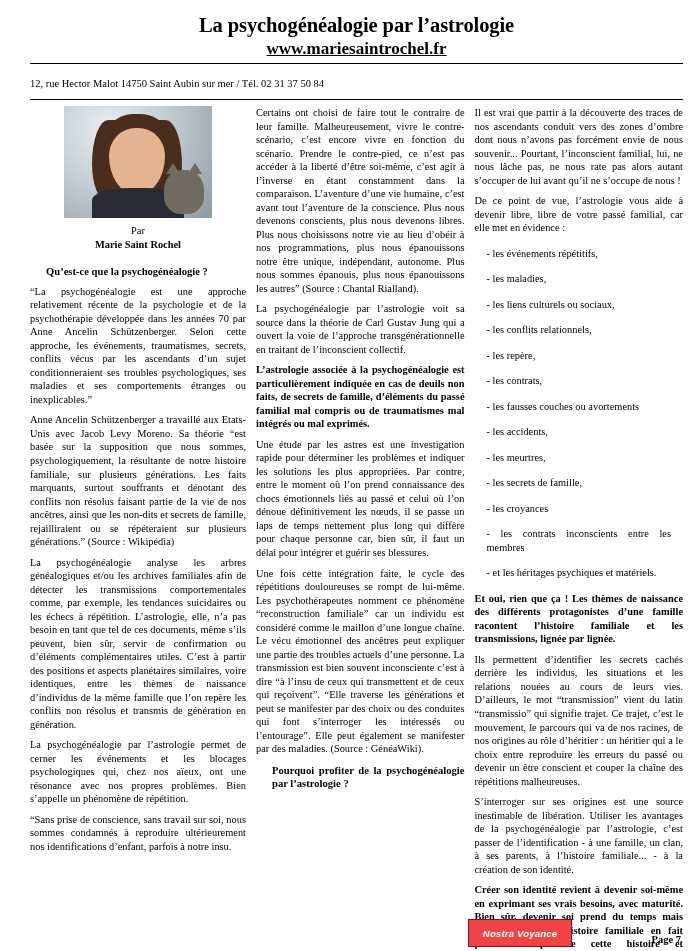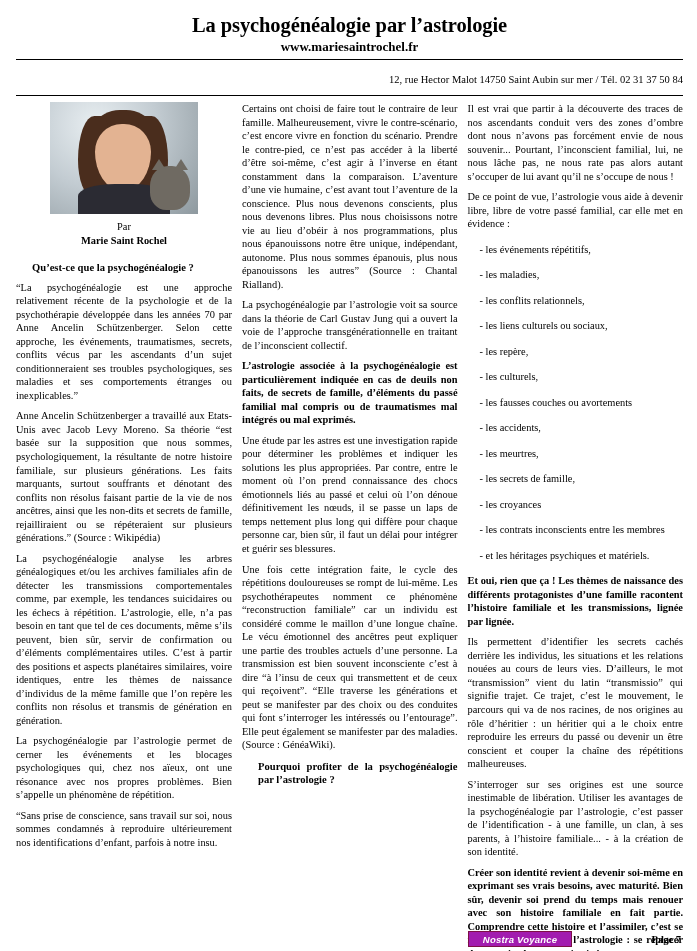--- a/index.html
+++ b/index.html
@@ -9,38 +9,39 @@
   }
   body {
     width: 697px; height: 951px;
     font-family: "Liberation Serif", serif;
     color: #000;
     position: relative;
     overflow: hidden;
   }
   .page {
     width: 697px; height: 951px;
-    padding: 10px 14px 0 16px;
+    padding: 10px 14px 0 30px;
     position: relative;
   }
   .title {
     text-align: center;
     font-family: "Liberation Serif", serif;
     font-size: 20.5px;
     font-weight: bold;
     letter-spacing: -0.1px;
     margin: 4px 0 2px 0;
   }
   .site {
     text-align: center;
-    font-size: 13px;
-    font-weight: bold;
+    font-size: 17px;
+    font-weight: bold;
+    text-decoration: underline;
   }
   .addr {
-    text-align: right;
+    text-align: left;
     font-size: 10.5px;
     margin: 14px 0 10px 0;
   }
   .rule {
     border: none;
     border-top: 1px solid #000;
     margin: 4px 0 6px 0;
   }
   .columns {
     display: flex;
@@ -144,22 +145,22 @@
   .bullets { margin: 0 0 7px 0; }
   .bullets div { margin: 12px; }
   .footer {
     position: absolute;
     left: 0; right: 0; bottom: 2px;
     height: 24px;
   }
   .logo {
     position: absolute;
     left: 468px; bottom: 2px;
-    width: 104px; height: 16px;
-    background: #a21caf;
+    width: 104px; height: 28px;
+    background: #ef4444;
     border: 1px solid #7d0f47;
     color: #fff;
     font-family: "Liberation Sans", sans-serif;
     font-size: 9.5px;
     font-weight: bold;
     font-style: italic;
     display: flex;
     align-items: center;
     justify-content: center;
     letter-spacing: 0.2px;
@@ -217,24 +218,24 @@
       <p>Une fois cette intégration faite, le cycle des répétitions douloureuses se rompt de lui-même. Les psychothérapeutes nomment ce phénomène “reconstruction familiale” car un individu est considéré comme le maillon d’une longue chaîne. Le vécu émotionnel des ancêtres peut expliquer une partie des troubles actuels d’une personne. La transmission est bien souvent inconsciente c’est à dire “à l’insu de ceux qui transmettent et de ceux qui reçoivent”. “Elle traverse les générations et peut se manifester par des choix ou des conduites qui font s’interroger les intéressés ou l’entourage”. Elle peut également se manifester par des maladies. (Source : GénéaWiki).</p>
       <h2 class="sub">Pourquoi profiter de la psychogénéalogie par l’astrologie ?</h2>
     </div>
 
     <div class="col">
       <p>Il est vrai que partir à la découverte des traces de nos ascendants conduit vers des zones d’ombre dont nous n’avons pas forcément envie de nous souvenir... Pourtant, l’inconscient familial, lui, ne nous lâche pas, ne nous rate pas alors autant s’occuper de lui avant qu’il ne s’occupe de nous !</p>
       <p>De ce point de vue, l’astrologie vous aide à devenir libre, libre de votre passé familial, car elle met en évidence :</p>
       <div class="bullets">
         <div>- les événements répétitifs,</div>
         <div>- les maladies,</div>
+        <div>- les liens culturels ou sociaux,</div>
         <div>- les conflits relationnels,</div>
-        <div>- les liens culturels ou sociaux,</div>
         <div>- les repère,</div>
-        <div>- les culturels,</div>
+        <div>- les contrats,</div>
         <div>- les fausses couches ou avortements</div>
         <div>- les accidents,</div>
         <div>- les meurtres,</div>
         <div>- les secrets de famille,</div>
         <div>- les croyances</div>
         <div>-  les contrats inconscients entre les membres</div>
         <div>- et les héritages psychiques et matériels.</div>
       </div>
       <p class="b">Et oui, rien que ça ! Les thèmes de naissance des différents protagonistes d’une famille racontent l’histoire familiale et les transmissions, lignée par lignée.</p>
       <p>Ils permettent d’identifier les secrets cachés derrière les individus, les situations et les relations nouées au cours de leurs vies. D’ailleurs, le mot “transmission” vient du latin “transmissio” qui signifie trajet. Ce trajet, c’est le mouvement, le parcours qui va de nos racines, de nos origines au rôle d’héritier : un héritier qui a le choix entre reproduire les erreurs du passé ou devenir un être conscient et couper la chaîne des répétitions malheureuses.</p>

